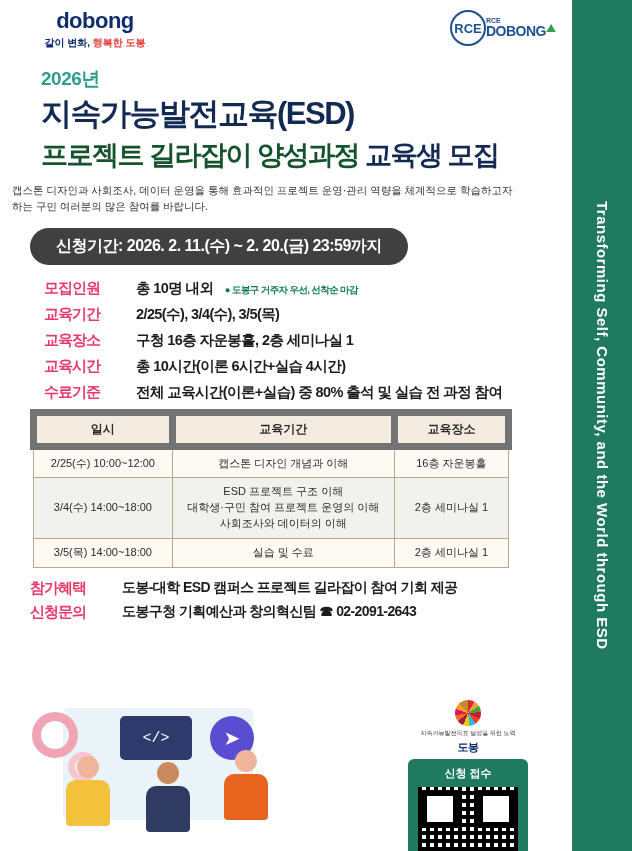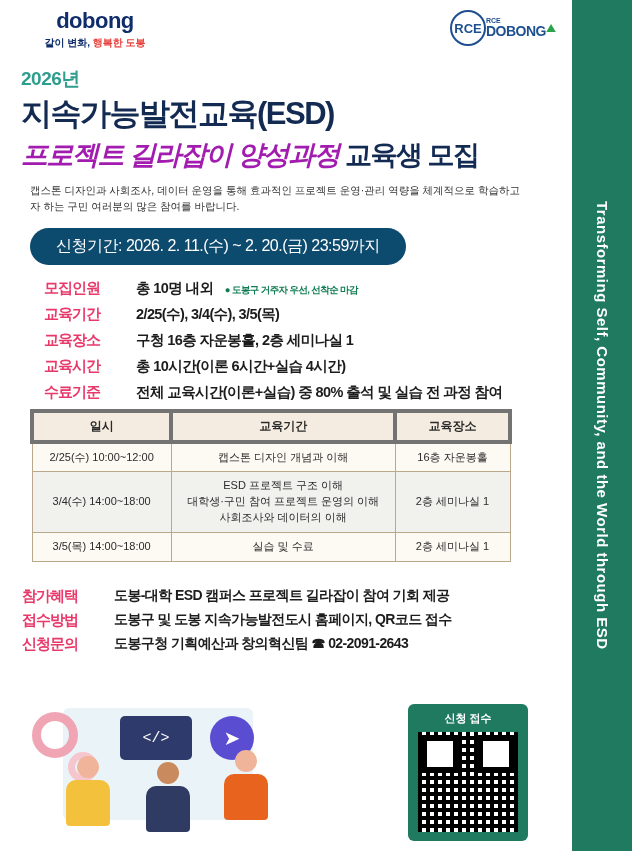--- a/index.html
+++ b/index.html
@@ -47,65 +47,65 @@
     width:36px; height:36px; border-radius:50%;
     border:2px solid #1d4f91; color:#1d4f91;
     font-size:13px; font-weight:bold; display:flex; align-items:center; justify-content:center;
   }
   .rce-right { line-height:1.05; }
   .rce-right .rce-sm { font-size:7px; color:#1d4f91; font-weight:bold;}
   .rce-right .rce-big { font-size:14px; color:#1d4f91; font-weight:bold; letter-spacing:-0.5px;}
   .rce-mount { font-size:12px; color:#2aa34a; }
 
   
-  .title-block { padding-left:21px; margin-top:4px; }
+  .title-block { padding-left:41px; margin-top:4px; }
   .t-year { color:#2f9e8f; font-size:19px; font-weight:bold; letter-spacing:-0.5px; }
   .t-main { color:#132a52; font-size:31px; font-weight:bold; letter-spacing:-1.5px; margin-top:1px;}
   .t-sub { margin-top:2px; font-size:27px; font-weight:bold; letter-spacing:-1.5px; }
-  .t-sub .orange { color:#a21caf;font-style:italic; }
+  .t-sub .orange { color:#14532d; }
   .t-sub .navy { color:#132a52; }
 
-  .desc { padding-left:30px; margin-top:9px; font-size:10.5px; color:#333; line-height:1.55; width:520px;}
+  .desc { padding-left:12px; margin-top:9px; font-size:10.5px; color:#333; line-height:1.55; width:520px;}
 
   
   .pill-wrap { padding-left:30px; margin-top:13px; }
   .pill {
-    display:inline-block; background:#0c4a6e; color:#fff;
-    border-radius:22px; padding:8px 26px; font-size:16px; font-weight:normal;
+    display:inline-block; background:#404040; color:#fff;
+    border-radius:22px; padding:8px 26px; font-size:16px; font-weight:bold;
     letter-spacing:-0.5px;
   }
 
   
   .info { padding-left:44px; margin-top:14px; }
   .info-row { display:flex; align-items:flex-start; margin-bottom:7px; }
   .info-label {
     width:92px; color:#e8396a; font-weight:bold; font-size:15px; letter-spacing:-1px;
     flex:0 0 92px;
   }
   .info-value { color:#1c1c1c; font-size:14.5px; font-weight:bold; letter-spacing:-0.6px; }
   .note-green { color:#0f7b52; font-size:9.5px; font-weight:bold; margin-left:8px; }
 
   
   .table-wrap { padding-left:30px; margin-top:2px; }
   table { border-collapse:collapse; width:482px; }
   thead th {
-    background:#f4ece0; border:4px solid #737373; font-size:12px; font-weight:bold;
+    background:#f4ece0; border:7px solid #737373; font-size:12px; font-weight:bold;
     color:#2b2b2b; padding:5px 6px;
   }
   tbody td {
     border:1px solid #b9a88c; font-size:11px; color:#2b2b2b; padding:6px 8px;
     text-align:center; background:#fdfaf4; line-height:1.45;
   }
   tbody tr:nth-child(2) td { background:#f1f1ee;margin-left:40px; }
   .col1 { width:140px; }
   .col2 { width:226px; }
   .col3 { width:116px; }
 
   
-  .info2 { padding-left:22px; margin-top:25px; }
+  .info2 { padding-left:30px; margin-top:11px; }
   .info2 .info-row { margin-bottom:5px; }
   .info2 .info-label { width:92px; flex:0 0 92px; }
   .info2 .line { color:#1c1c1c; font-size:14px; font-weight:bold; letter-spacing:-0.6px; }
   .phone { font-size:15px; }
 
   
   .illus { position:absolute; left:28px; top:700px; width:300px; height:140px; }
   .ill-bg { position:absolute; left:35px; top:8px; width:190px; height:112px; background:#eaf4f8; border-radius:6px;}
   .gear {
     position:absolute; width:46px; height:46px; border-radius:50%;
@@ -259,24 +259,20 @@
     </div>
 
     <div class="info2">
       <div class="info-row">
         <div class="info-label">참가혜택</div>
         <div>
           <div class="line">도봉-대학 ESD 캠퍼스 프로젝트 길라잡이 참여 기회 제공</div>
         </div>
       </div>
       <div class="info-row">
-        <div class="info-label">접수방법</div>
-        <div class="line">도봉구 및 도봉 지속가능발전도시 홈페이지, QR코드 접수</div>
-      </div>
-      <div class="info-row">
         <div class="info-label">신청문의</div>
         <div class="line phone">도봉구청 기획예산과 창의혁신팀  ☎ 02-2091-2643</div>
       </div>
     </div>
 
     <div class="illus">
       <div class="ill-bg"></div>
       <div class="gear"></div>
       <div class="gear2"></div>
       <div class="code-box">&lt;/&gt;</div>
@@ -291,20 +287,25 @@
         <div class="head" style="background:#c98a5e"></div>
         <div class="body-sh" style="background:#2f3b63"></div>
       </div>
       <div class="person p3">
         <div class="head" style="background:#f0b49a"></div>
         <div class="body-sh" style="background:#e8641e"></div>
       </div>
     </div>
 
     <div class="qr-block">
+      <div class="sdg-row">
+        <div class="sdg-wheel"></div>
+        <div class="sdg-caption">지속가능발전목표 달성을 위한 노력</div>
+        <div class="sdg-logos">도봉</div>
+      </div>
       <div class="qr-card">
         <div class="qr-title">신청 접수</div>
         <div class="qr-img">
           
         </div>
       </div>
     </div>
 
   </div>
 

